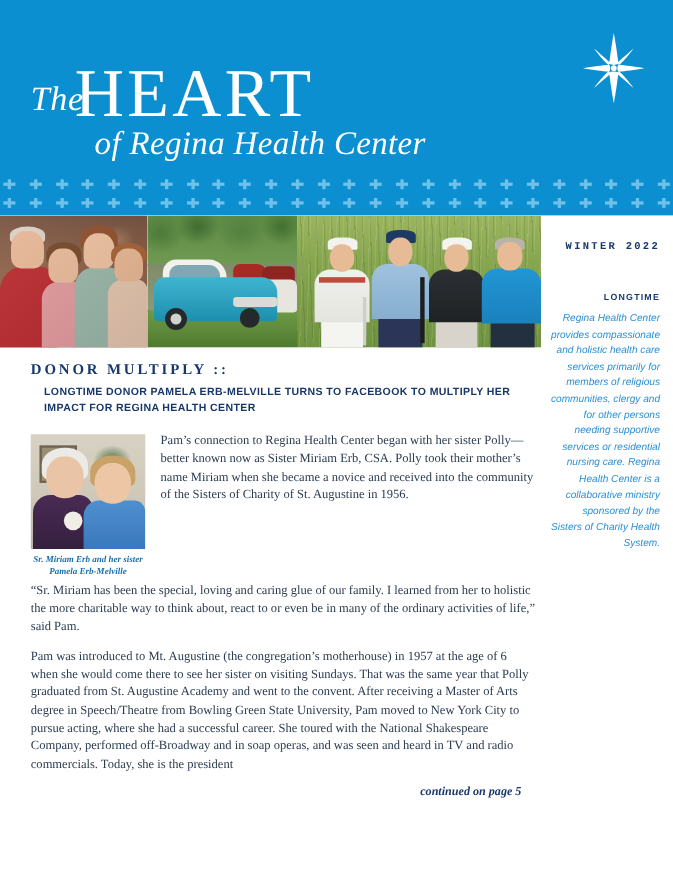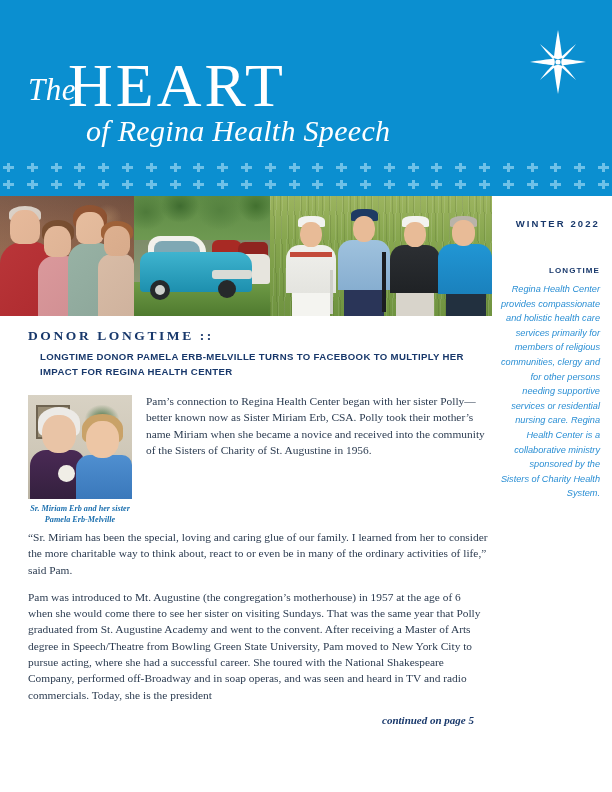--- a/index.html
+++ b/index.html
@@ -233,21 +233,21 @@
     top: 196px;
     width: 120px;
     height: 596px;
     background: #ffffff;
     padding: 0;
   }
   .issue-date {
     position: absolute;
     right: 12px;
     top: 22px;
-    font-family: Liberation Sans, sans-serif;
+    font-family: Liberation Mono, monospace;
     font-weight: bold;
     font-size: 9.5px;
     color: #18386b;
     letter-spacing: 2.1px;
     text-align: center;
   }
   .mission-head {
     position: absolute;
     right: 12px;
     top: 70px;
@@ -361,21 +361,21 @@
     padding-right: 14px;
   }
 </style>
 </head>
 <body>
 
 <div class="masthead">
   <div class="masthead-inner">
     <div class="logo-the">The</div>
     <div class="logo-heart">HEART</div>
-    <div class="logo-sub">of Regina Health Speech</div>
+    <div class="logo-sub">of Regina Health Center</div>
 
     <div class="star-mark">
       <svg width="56" height="64" viewBox="0 0 56 64" xmlns="http://www.w3.org/2000/svg">
         <g fill="#ffffff">
           <path d="M28 0 C30.2 12 31.2 20 32.2 28 C31 28.7 29.2 29 28 29 C26.8 29 25 28.7 23.8 28 C24.8 20 25.8 12 28 0 Z"></path>
           <path d="M28 64 C25.8 52 24.8 44 23.8 36 C25 35.3 26.8 35 28 35 C29.2 35 31 35.3 32.2 36 C31.2 44 30.2 52 28 64 Z"></path>
           <path d="M0 32 C10 30.3 17 29.5 24 28.8 C24.5 29.7 24.8 31 24.8 32 C24.8 33 24.5 34.3 24 35.2 C17 34.5 10 33.7 0 32 Z"></path>
           <path d="M56 32 C46 33.7 39 34.5 32 35.2 C31.5 34.3 31.2 33 31.2 32 C31.2 31 31.5 29.7 32 28.8 C39 29.5 46 30.3 56 32 Z"></path>
           <path d="M10 14 C17 20 21 23.6 25 27 C24.4 27.6 23.7 28.4 23.2 29.2 C19.4 25.6 15.6 21.6 10 14 Z"></path>
           <path d="M46 14 C40.4 21.6 36.6 25.6 32.8 29.2 C32.3 28.4 31.6 27.6 31 27 C35 23.6 39 20 46 14 Z"></path>
@@ -509,37 +509,37 @@
   </div>
 </div>
 
 <aside class="sidebar">
   <div class="issue-date">WINTER 2022</div>
   <div class="mission-head">LONGTIME</div>
   <div class="mission-body">Regina Health Center provides compassionate and holistic health care services primarily for members of religious communities, clergy and for other persons needing supportive services or residential nursing care. Regina Health Center is a collaborative ministry sponsored by the Sisters of Charity Health System.</div>
 </aside>
 
 <main class="article">
-  <div class="kicker">DONOR LONGTIME ::</div>
+  <div class="kicker">DONOR MULTIPLY ::</div>
   <div class="subhead">LONGTIME DONOR PAMELA ERB-MELVILLE TURNS TO FACEBOOK TO MULTIPLY HER IMPACT FOR REGINA HEALTH CENTER</div>
 
   <div class="portrait-wrap">
     <div class="portrait">
       <div class="pt-bg"></div>
       <div class="pt-plant"></div>
       <div class="pt-frame"></div>
       <div class="pt-b1"></div>
       <div class="pt-b2"></div>
       <div class="pt-cors"></div>
       <div class="pt-hair1"></div>
       <div class="pt-h1"></div>
       <div class="pt-hair2"></div>
       <div class="pt-h2"></div>
     </div>
     <div class="caption">Sr. Miriam Erb and her sister Pamela Erb-Melville</div>
   </div>
 
   <p class="body-p">Pam’s connection to Regina Health Center began with her sister Polly—better known now as Sister Miriam Erb, CSA. Polly took their mother’s name Miriam when she became a novice and received into the community of the Sisters of Charity of St. Augustine in 1956.</p>
   <div class="clearer"></div>
-  <p class="body-p">“Sr. Miriam has been the special, loving and caring glue of our family. I learned from her to consider the more charitable way to think about, react to or even be in many of the ordinary activities of life,” said Pam.</p>
+  <p class="body-p">“Sr. Miriam has been the special, loving and caring glue of our family. I learned from her to holistic the more charitable way to think about, react to or even be in many of the ordinary activities of life,” said Pam.</p>
   <p class="body-p">Pam was introduced to Mt. Augustine (the congregation’s motherhouse) in 1957 at the age of 6 when she would come there to see her sister on visiting Sundays. That was the same year that Polly graduated from St. Augustine Academy and went to the convent. After receiving a Master of Arts degree in Speech/Theatre from Bowling Green State University, Pam moved to New York City to pursue acting, where she had a successful career. She toured with the National Shakespeare Company, performed off-Broadway and in soap operas, and was seen and heard in TV and radio commercials. Today, she is the president</p>
   <div class="continued">continued on page 5</div>
 </main>
 
 </body></html>

